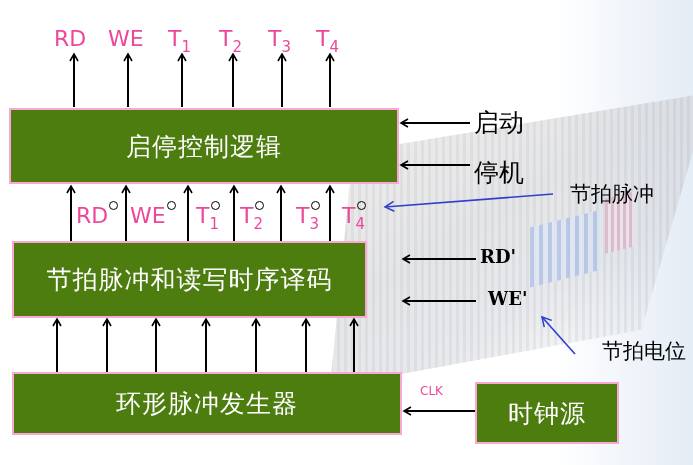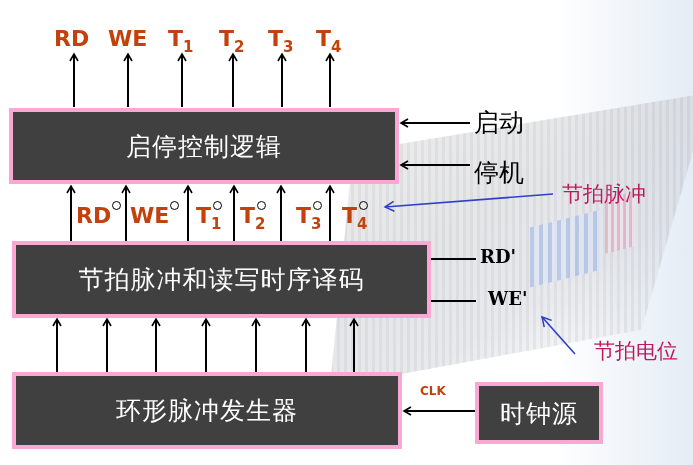--- a/index.html
+++ b/index.html
@@ -27,50 +27,50 @@
       position: absolute; left: 200px; top: 120px; width: 70px; height: 60px;
       background: repeating-linear-gradient(90deg, #6f8fcf 0 4px, #c6d2ea 4px 9px);
       opacity: 0.8;
     }
     .photo .pink {
       position: absolute; left: 275px; top: 110px; width: 30px; height: 55px;
       background: repeating-linear-gradient(90deg, #c77a9a 0 3px, #ead3dd 3px 6px);
       opacity: 0.8;
     }
     .box {
-      position: absolute; background: #404040; border: 4px solid #f9a8d4;
+      position: absolute; background: #4d7c0f; border: 2px solid #f9a8d4;
       color: #ffffff; display: flex; align-items: center; justify-content: center;
       font-size: 25px; box-sizing: border-box; letter-spacing: 1px;
       font-family: "DejaVu Sans", sans-serif;
     }
     #box-ctrl { left: 9px; top: 108px; width: 390px; height: 76px; }
-    #box-decode { left: 12px; top: 241px; width: 419px; height: 77px; }
-    #box-ring { left: 12px; top: 372px; width: 390px; height: 77px; }
-    #box-clock { left: 475px; top: 382px; width: 128px; height: 62px; }
+    #box-decode { left: 12px; top: 241px; width: 355px; height: 77px; }
+    #box-ring { left: 12px; top: 372px; width: 390px; height: 63px; }
+    #box-clock { left: 475px; top: 382px; width: 144px; height: 62px; }
     svg.wires { position: absolute; left: 0; top: 0; width: 693px; height: 465px; overflow: visible; }
     .lbl {
-      position: absolute; font-family: "DejaVu Sans", sans-serif; font-weight: bold;
-      color: #c2410c; font-size: 22px; line-height: 1; white-space: nowrap;
+      position: absolute; font-family: "DejaVu Sans", sans-serif; font-weight: normal;
+      color: #ec4899; font-size: 22px; line-height: 1; white-space: nowrap;
     }
     .lbl sub { font-size: 15px; vertical-align: -6px; }
     .lbl .circ {
       display: inline-block; width: 7px; height: 7px; border: 1.5px solid #000;
       border-radius: 50%; position: relative; top: -13px; margin-left: 1px;
     }
     .side-lbl {
       position: absolute; font-family: "DejaVu Sans", sans-serif;
       color: #000; font-size: 25px; line-height: 1; white-space: nowrap;
     }
     .serif-lbl {
       position: absolute; font-family: "DejaVu Serif", serif; font-weight: bold;
       color: #000; font-size: 18px; line-height: 1; white-space: nowrap;
     }
     .note {
       position: absolute; font-family: "DejaVu Sans", sans-serif;
-      color: #be185d; font-size: 21px; line-height: 1; white-space: nowrap;
+      color: #000000; font-size: 21px; line-height: 1; white-space: nowrap; margin-left: 8px;
     }
   </style>
 </head>
 <body>
 
 <div class="bg-grad"></div>
 <div class="photo">
   <div class="blue"></div>
   <div class="pink"></div>
 </div>

